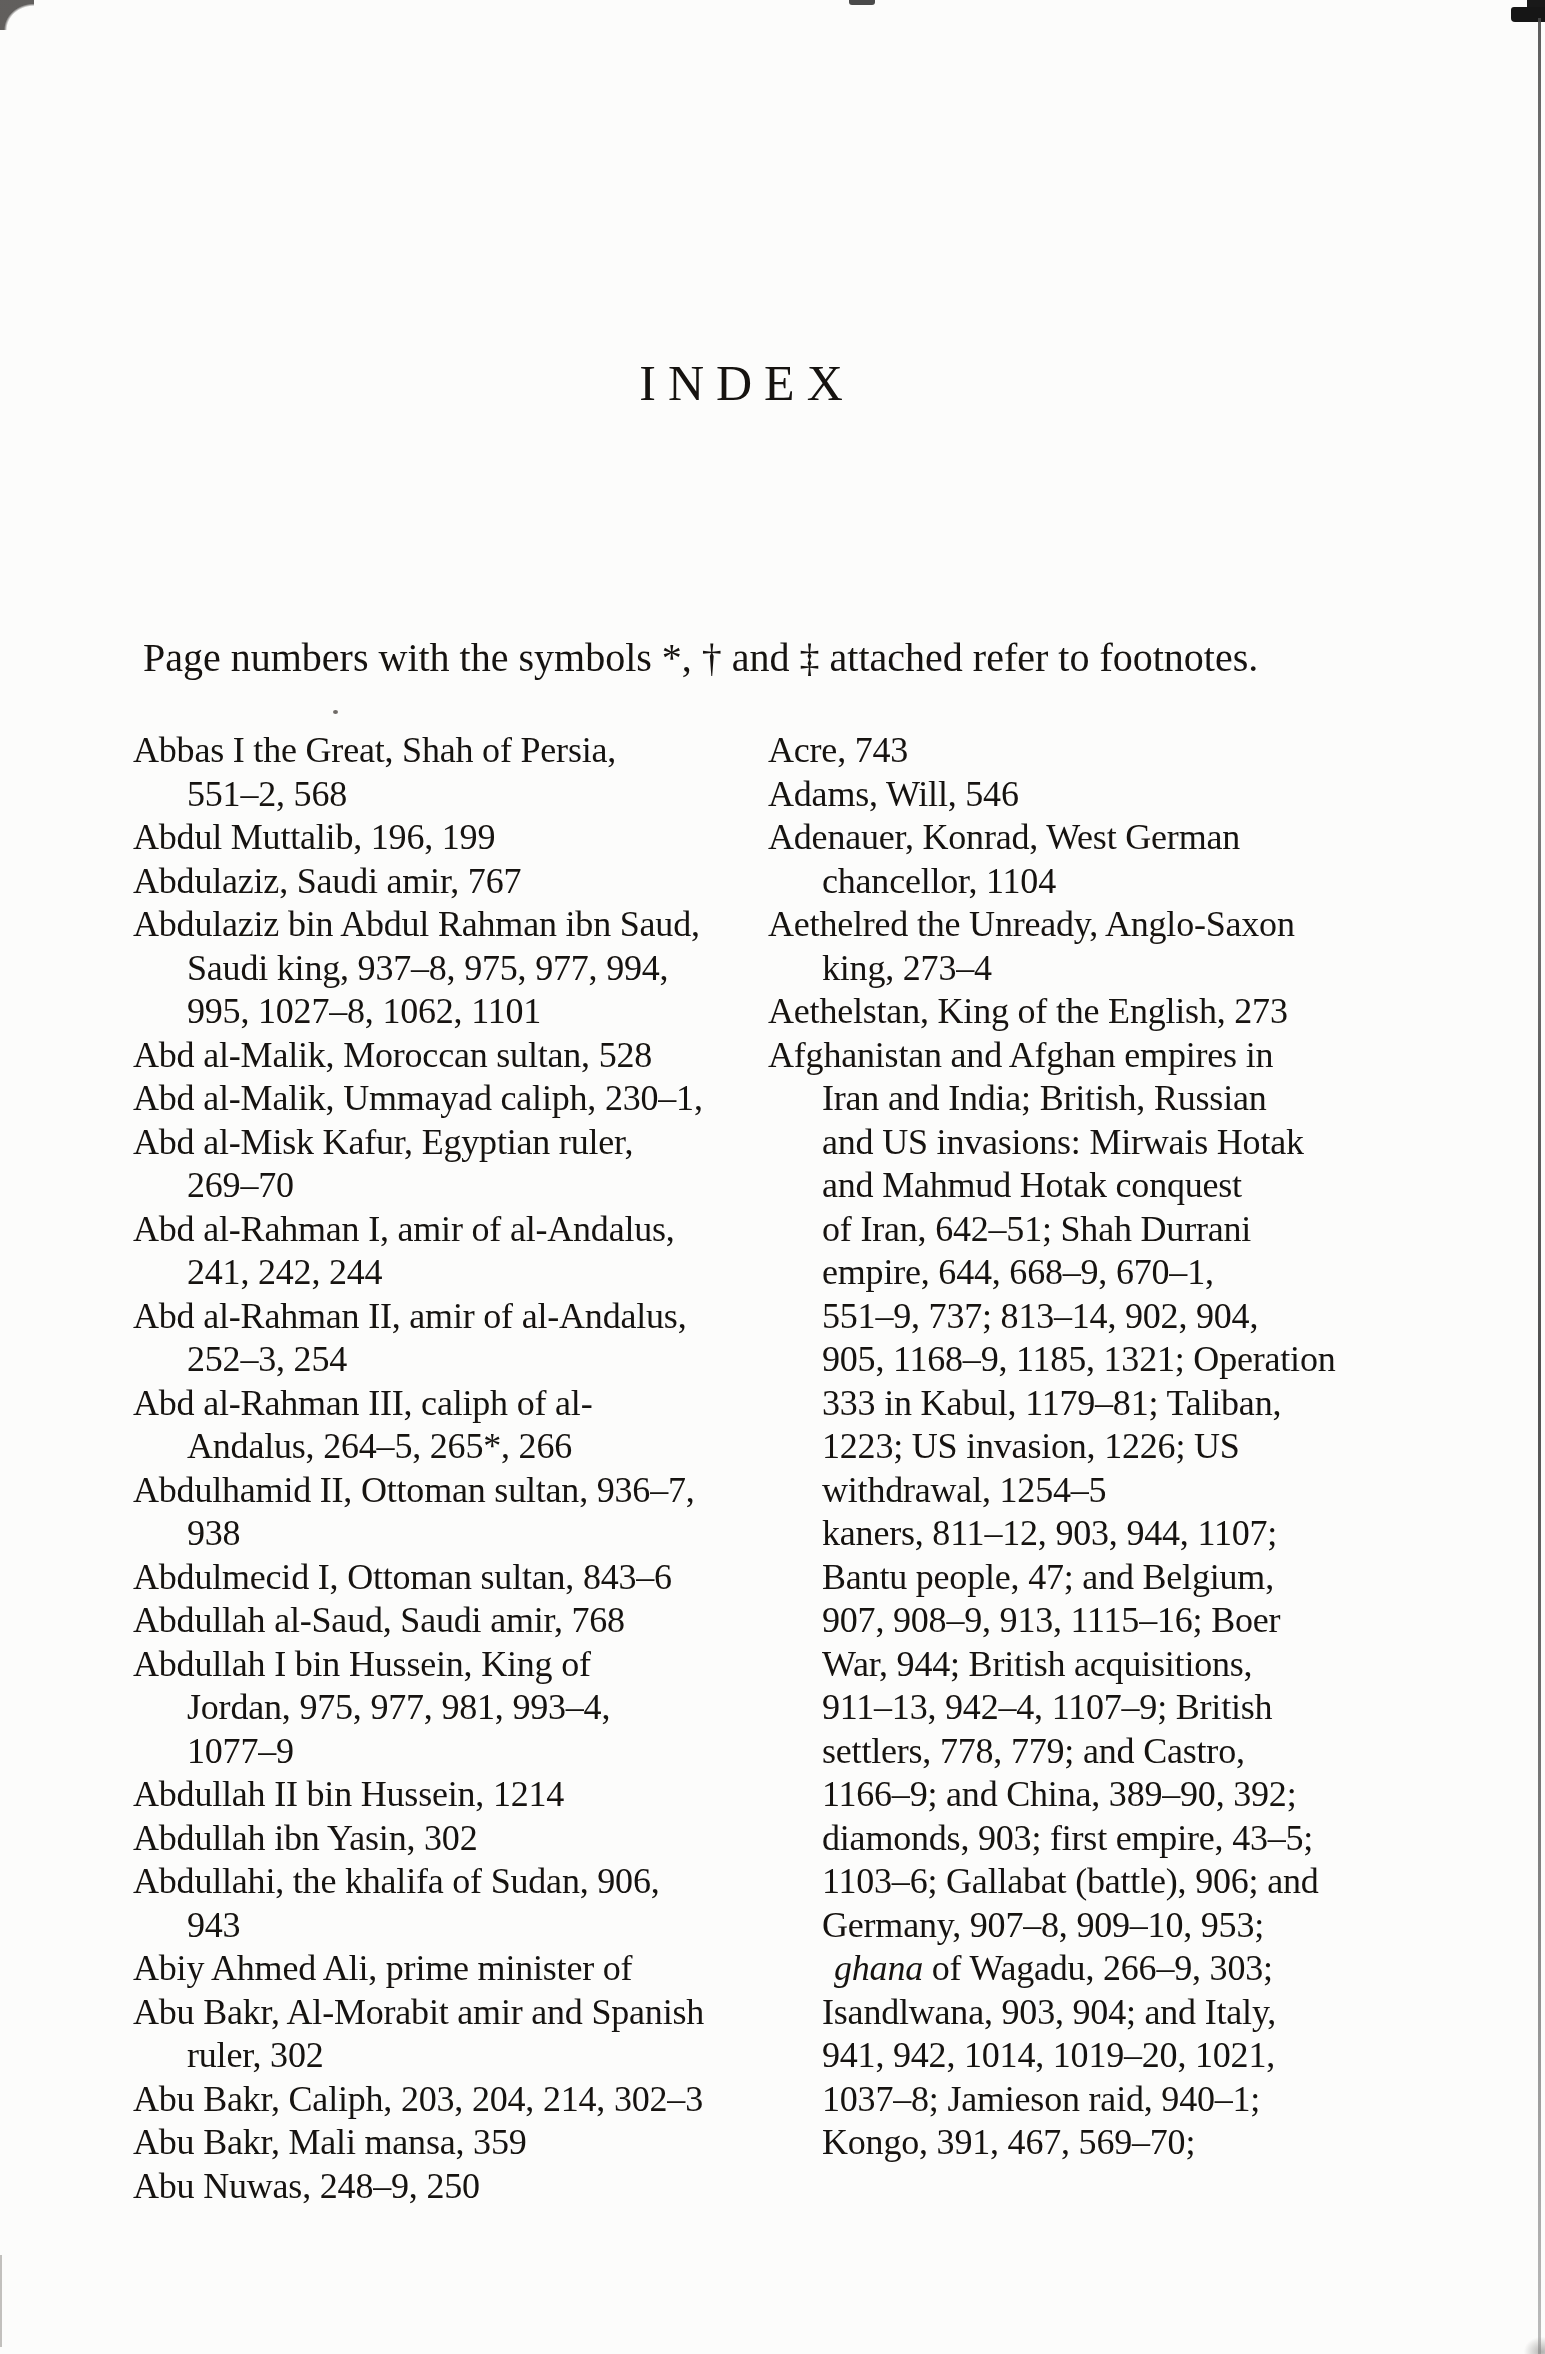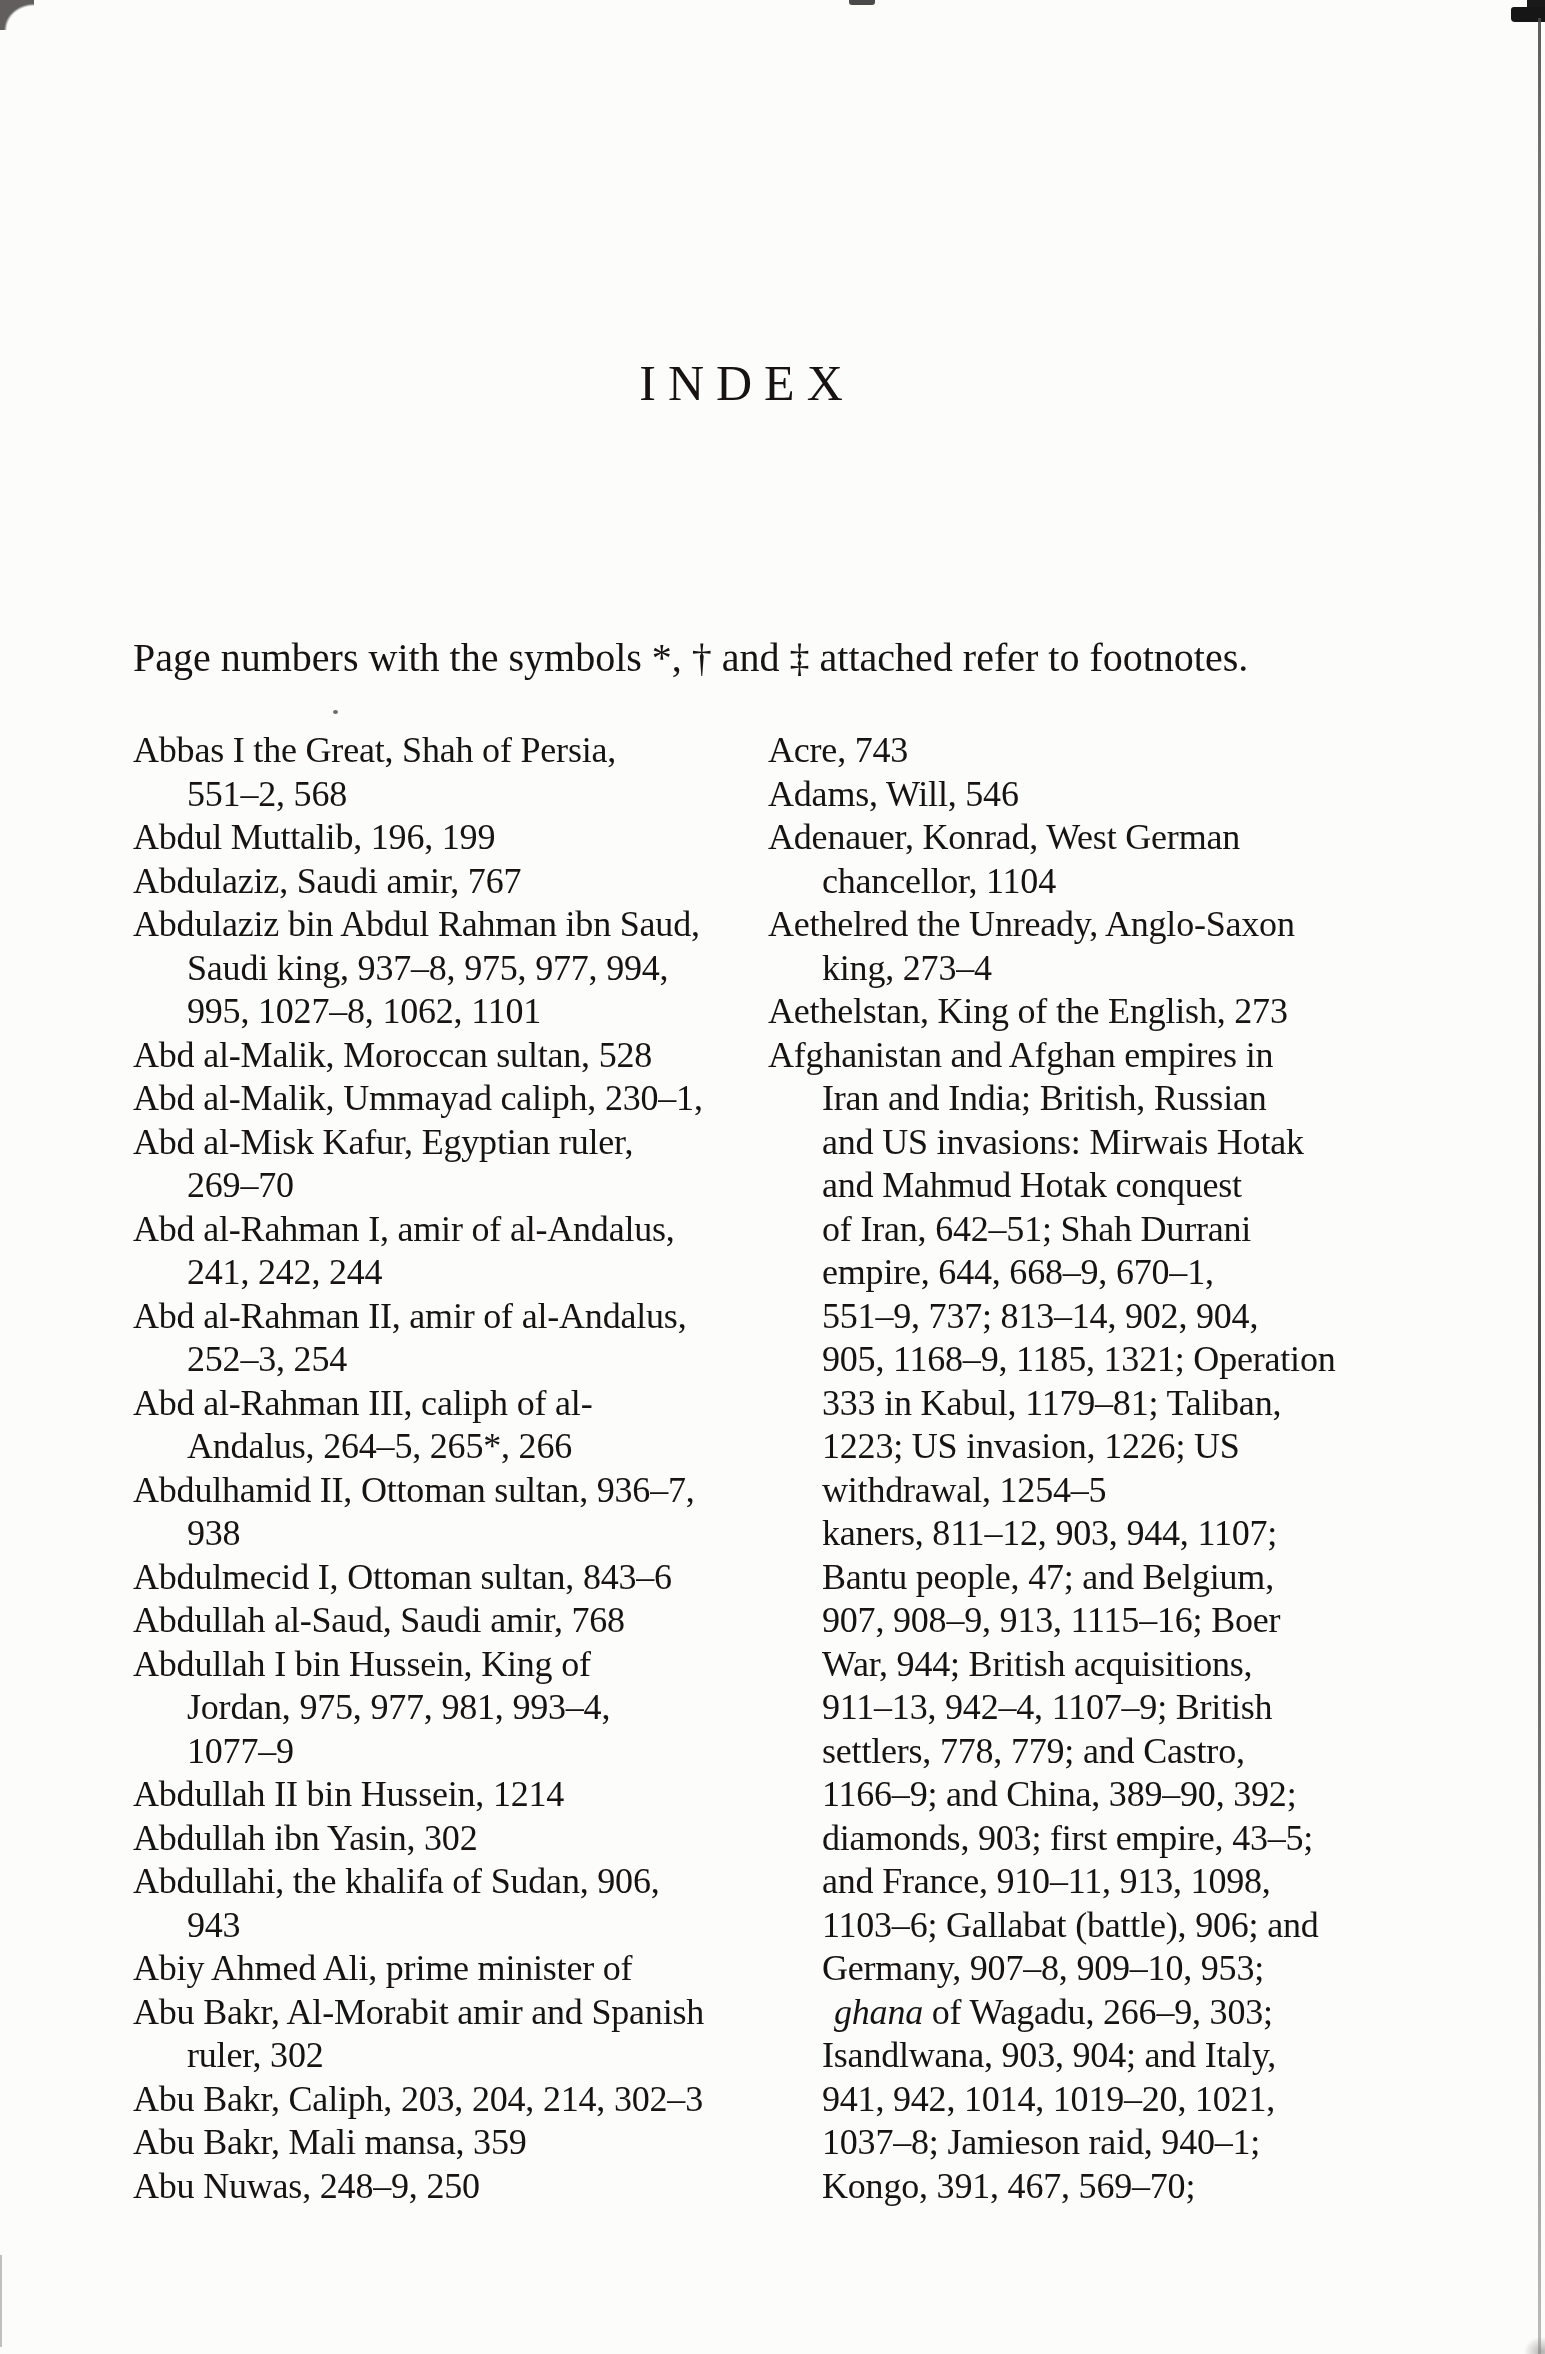--- a/index.html
+++ b/index.html
@@ -69,21 +69,21 @@
   .title {
     margin: 0;
     font-size: 50px;
     font-weight: normal;
     letter-spacing: 0.24em;
     text-indent: 0.24em; 
     line-height: 1;
   }
   .note {
     position: absolute;
-    left: 133px; top: 633px; width: 1340px;
+    left: 143px; top: 633px; width: 1340px;
     margin: 0;
     font-size: 40px;
     line-height: 1.25;
   }
   .col {
     position: absolute;
     top: 729px;
   }
   .col-left  { left: 133px; width: 645px; }
   .col-right { left: 768px; width: 740px; }
@@ -173,21 +173,20 @@
       <p class="line cont">1223; US invasion, 1226; US</p>
       <p class="line cont">withdrawal, 1254–5</p>
       <p class="line cont">kaners, 811–12, 903, 944, 1107;</p>
       <p class="line cont">Bantu people, 47; and Belgium,</p>
       <p class="line cont">907, 908–9, 913, 1115–16; Boer</p>
       <p class="line cont">War, 944; British acquisitions,</p>
       <p class="line cont">911–13, 942–4, 1107–9; British</p>
       <p class="line cont">settlers, 778, 779; and Castro,</p>
       <p class="line cont">1166–9; and China, 389–90, 392;</p>
       <p class="line cont">diamonds, 903; first empire, 43–5;</p>
-      <p class="line cont">and France, 910–11, 913, 1098,</p>
       <p class="line cont">1103–6; Gallabat (battle), 906; and</p>
       <p class="line cont">Germany, 907–8, 909–10, 953;</p>
       <p class="line cont"><i>ghana</i> of Wagadu, 266–9, 303;</p>
       <p class="line cont">Isandlwana, 903, 904; and Italy,</p>
       <p class="line cont">941, 942, 1014, 1019–20, 1021,</p>
       <p class="line cont">1037–8; Jamieson raid, 940–1;</p>
       <p class="line cont">Kongo, 391, 467, 569–70;</p>
     </div>
 
 </div>

